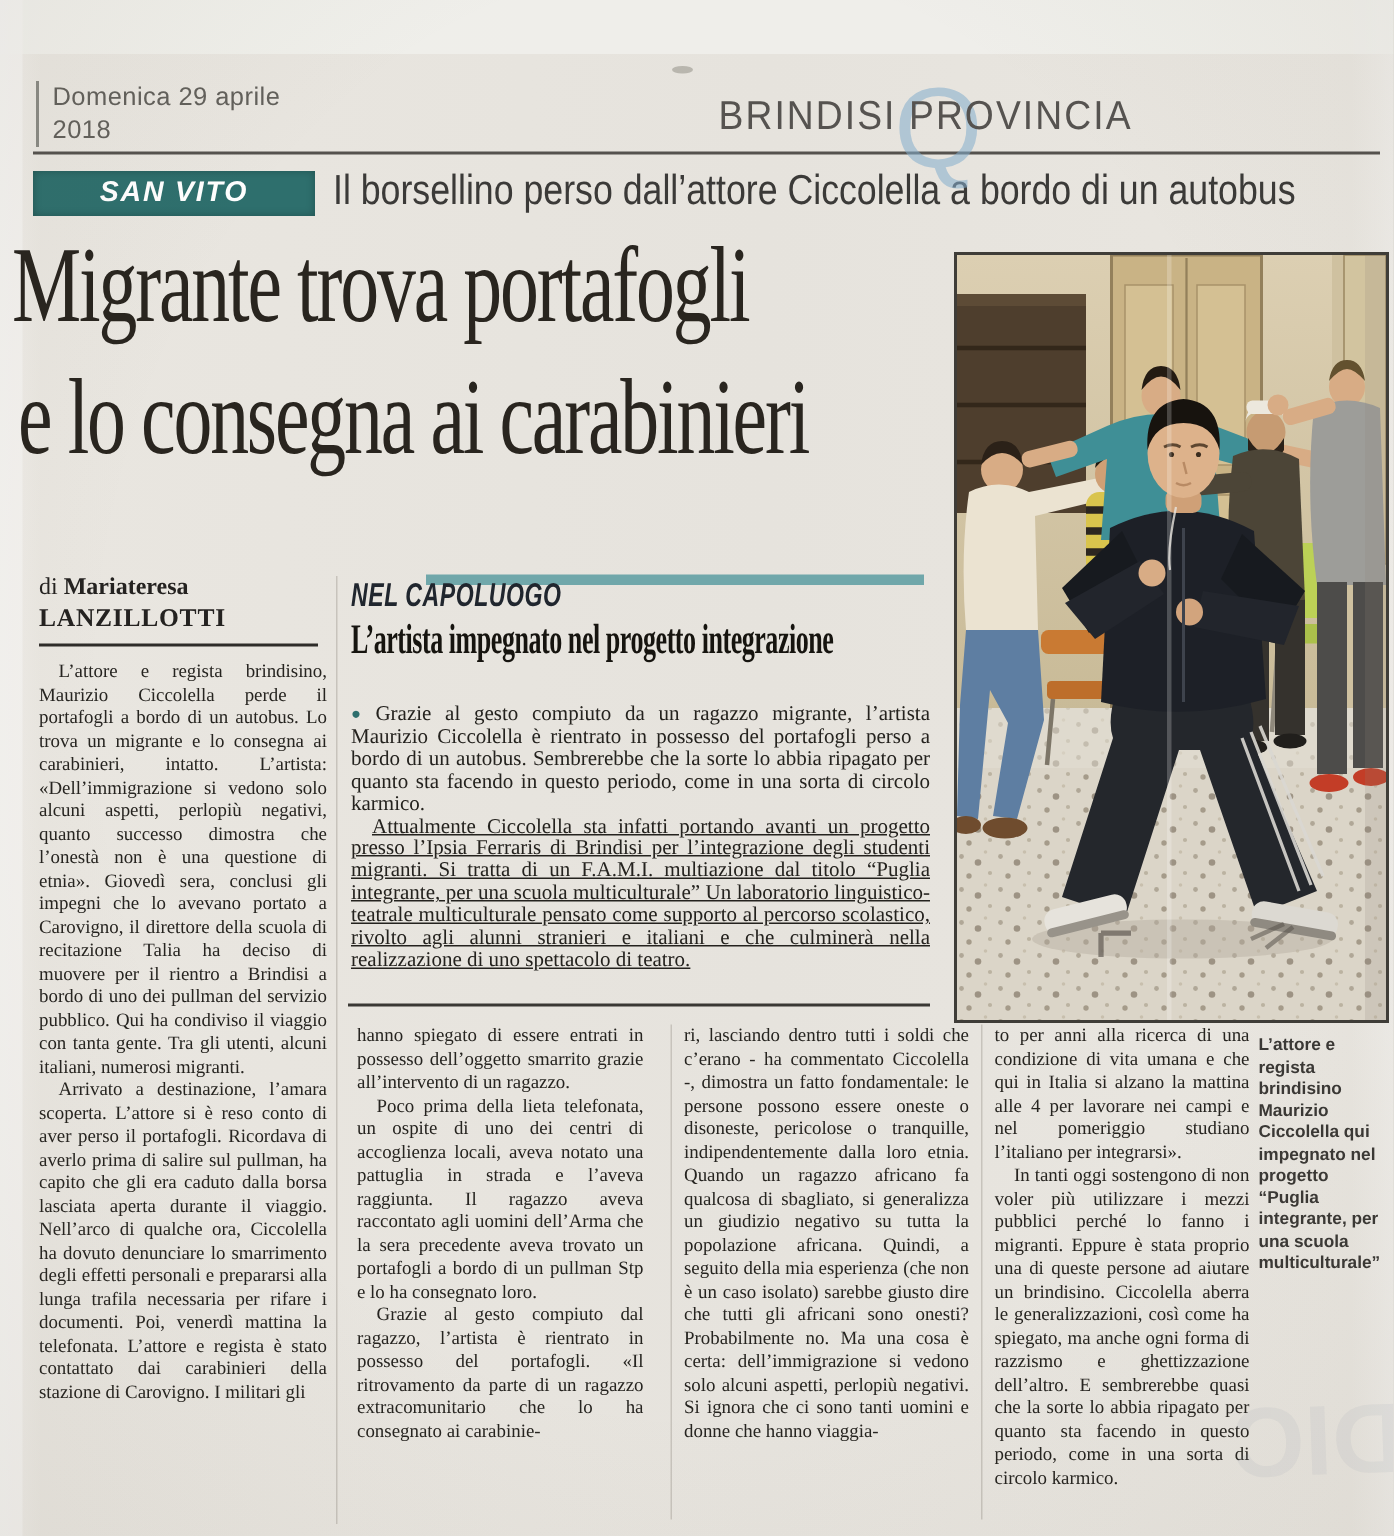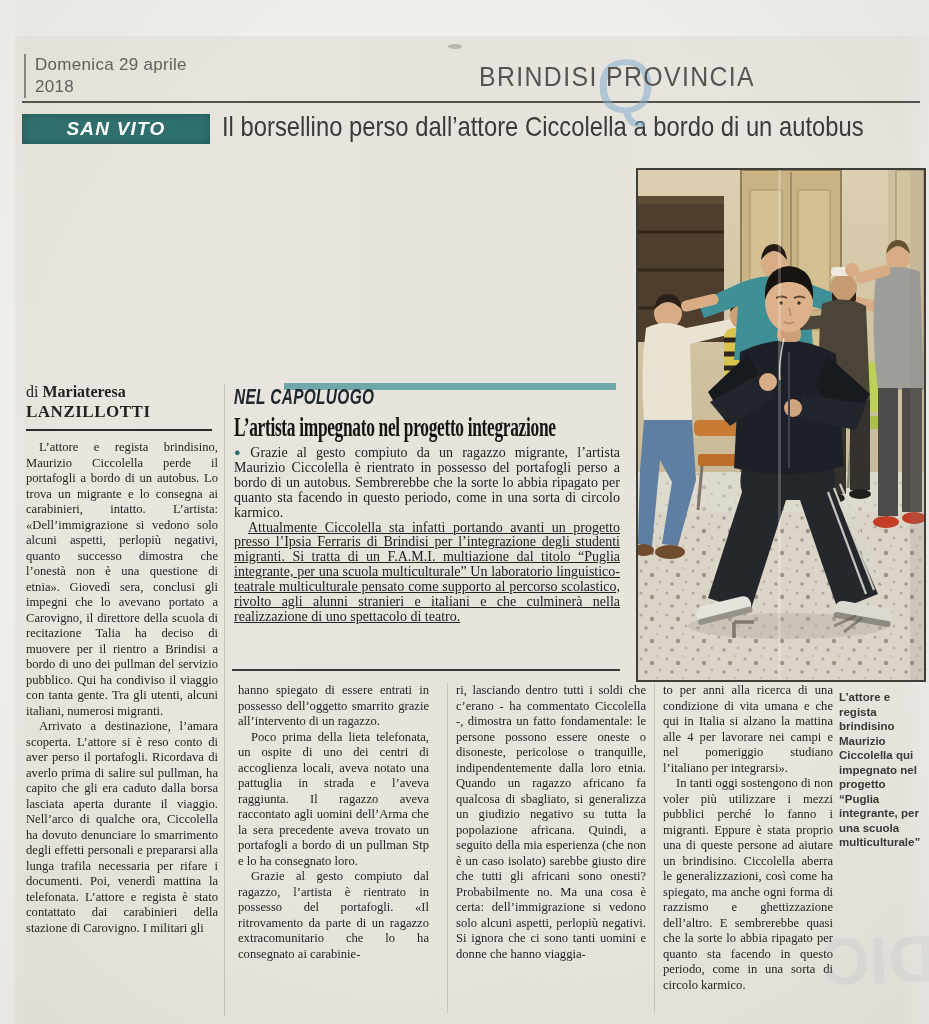--- a/index.html
+++ b/index.html
@@ -79,21 +79,21 @@
   .capbox-bar{position:absolute;left:52px;right:6px;top:2px;height:7px;background:var(--teal_light);opacity:.9;}
   .capbox-label{
     position:absolute;left:2px;top:3px;font-family:"Liberation Sans",sans-serif;
     font-weight:bold;font-style:italic;font-size:22px;color:var(--navy);
     white-space:nowrap;transform:scaleX(.7);transform-origin:left top;letter-spacing:.5px;
   }
   .capbox-subtitle{
     position:absolute;left:2px;top:30px;margin:0;font-weight:bold;font-size:28px;color:#16140f;
     white-space:nowrap;transform:scaleX(.62);transform-origin:left top;letter-spacing:-.5px;
   }
-  .capbox-body{position:absolute;left:2px;top:64px;width:386px;font-size:14px;line-height:14.9px;text-align:justify;color:#24221e;}
+  .capbox-body{position:absolute;left:2px;top:88px;width:386px;font-size:14px;line-height:14.9px;text-align:justify;color:#24221e;}
   .capbox-body p{margin:0;}
   .capbox-body p.indent{text-indent:14px;text-decoration:underline;}
   .bullet{color:var(--teal);font-size:11px;margin-right:4px;vertical-align:1px;}
   .capbox-rule{position:absolute;left:0;bottom:0;width:388px;height:2px;background:#3a3834;}
 
   
   .caption{
     position:absolute;left:839px;top:690px;width:86px;margin:0;
     font-family:"Liberation Sans",sans-serif;font-weight:bold;font-size:11.5px;line-height:14.5px;color:#3a3835;
   }
@@ -117,20 +117,24 @@
     <div>Domenica 29 aprile</div>
     <div>2018</div>
   </div>
   <div class="q-mark">Q</div>
   <div class="masthead">BRINDISI PROVINCIA</div>
   <div class="header-rule"></div>
 
   <div class="kicker-tag">SAN VITO</div>
   <div class="kicker-text">Il borsellino perso dall’attore Ciccolella a bordo di un autobus</div>
 
+  <h1 class="headline">
+    <span class="hl1">Migrante trova portafogli</span>
+    <span class="hl2">e lo consegna ai carabinieri</span>
+  </h1>
 
   <figure class="photo">
     <svg viewBox="0 0 286 510" width="286" height="510" xmlns="http://www.w3.org/2000/svg">
       <defs>
         <linearGradient id="wallg" x1="0" y1="0" x2="0" y2="1">
           <stop offset="0" stop-color="#dccfb2"></stop>
             <stop offset="1" stop-color="#c8ba97"></stop>
         </linearGradient>
         <pattern id="terr" width="26" height="22" patternUnits="userSpaceOnUse">
           <circle cx="3" cy="5" r="1.6" fill="#a59c8b"></circle>

